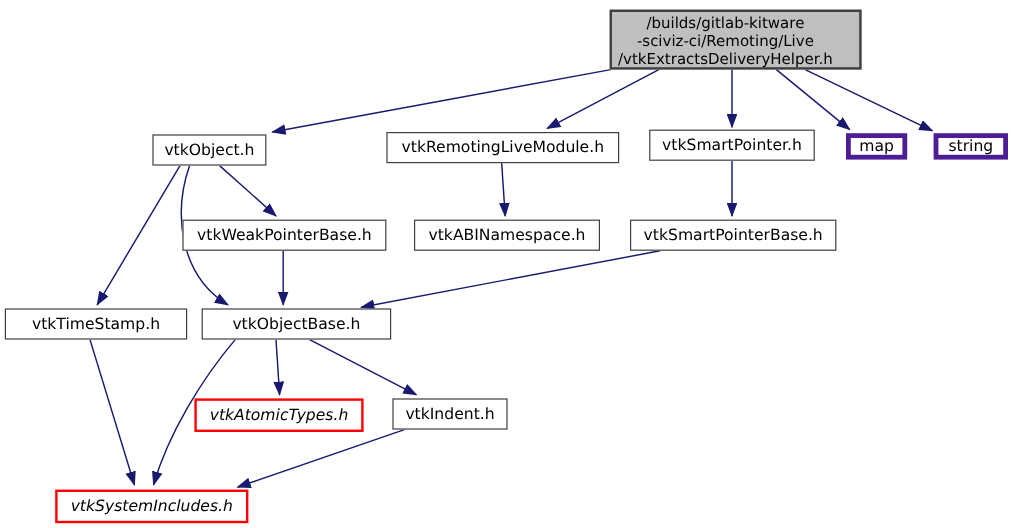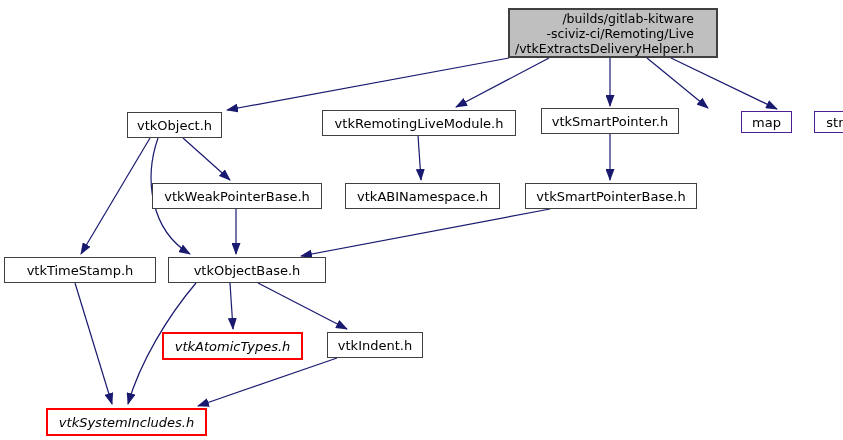--- a/index.html
+++ b/index.html
@@ -24,31 +24,30 @@
     text-align:left;
     padding:1px 4px;
     z-index:1;
     white-space:nowrap;
     cursor:pointer;
   }
   .node.main{
     background:#bfbfbf;
     border:2px solid #404040;
     white-space:pre-line;
-    text-align:right;
+    text-align:center;
     justify-content:flex-start;
     font-size:12.5px;
     line-height:15px;
     padding:2px 5px;
     cursor:default;
   }
   .node.external{
-    border:1px solid #4c1d95;
+    border:4px solid #4c1d95;
     cursor:default;
-    margin-left:36px;
   }
   .node.truncated{
     border:2px solid #ff0000;
     font-style:italic;
   }
 </style>
 </head>
 <body>
 
 <div id="canvas">

